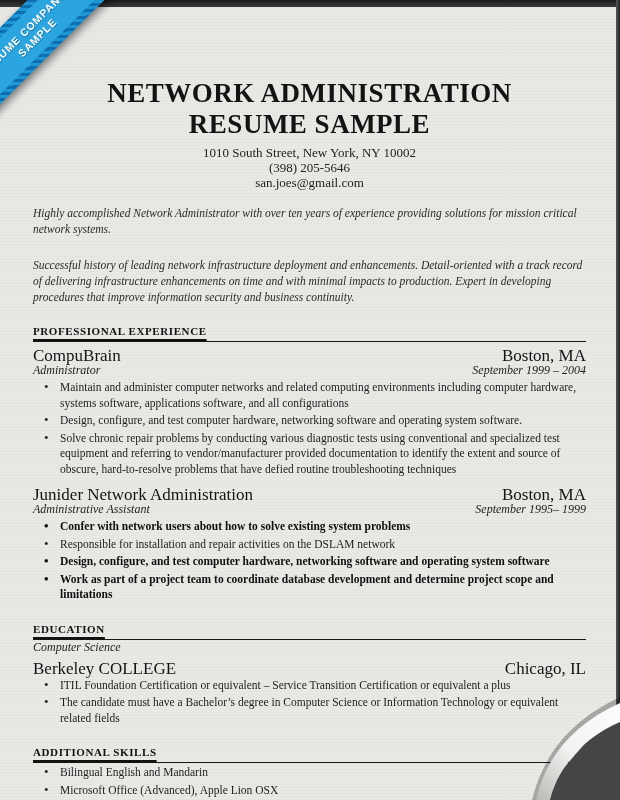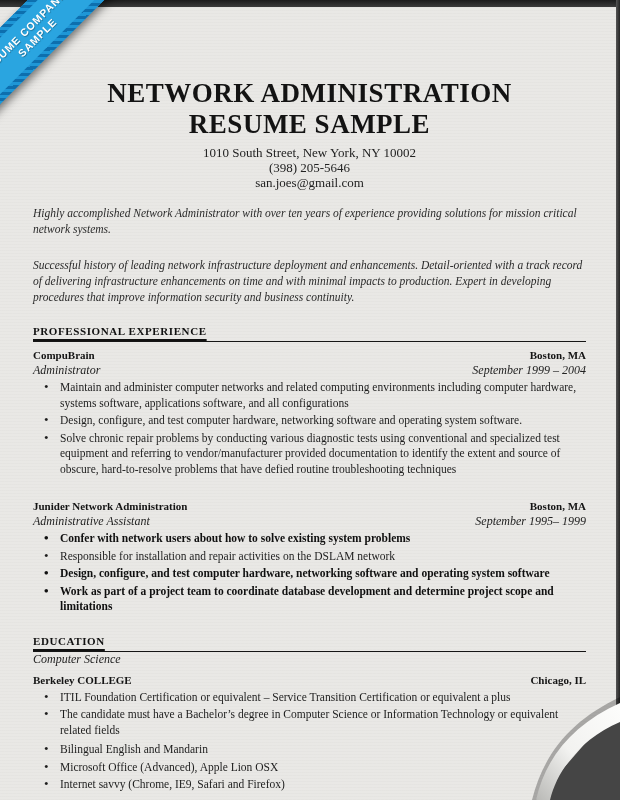--- a/index.html
+++ b/index.html
@@ -45,29 +45,29 @@
   .summary + .summary { margin-top:20px; }
 
   .section-head { margin-top:16px; border-bottom:1.5px solid #151515; padding-bottom:2px; }
   .section-head span {
     font-size:11px; font-weight:bold; letter-spacing:0.6px; color:#111;
     text-decoration:underline; text-decoration-thickness:2px; text-underline-offset:3.5px;
   }
 
   .row { display:flex; justify-content:space-between; margin-top:6px; }
   .row.tight { margin-top:0; }
-  .co, .loc { font-weight:bold; font-size:11px; line-height:15px; color:#141414; }
+  .co, .loc { font-weight:normal; font-size:17px; line-height:15px; color:#141414; }
   .role, .dates { font-style:italic; font-size:12px; line-height:15px; color:#222;font-family:Liberation Serif, serif; }
 
   ul.bullets { list-style:none; margin-top:2px; margin-bottom:4px; }
   ul.bullets li { position:relative; padding-left:27px; font-size:11.5px; line-height:15.5px; margin-top:2px; color:#1d1d1d; }
   ul.bullets li .marker { position:absolute; left:11px; top:-1px; font-size:13px; }
   ul.bullets li.b { font-weight:bold; color:#101010; }
 
-  .job2 { margin-top:22px; }
+  .job2 { margin-top:10px; }
 
   
   .curl { position:absolute; right:0; bottom:0; width:130px; height:130px; z-index:5; }
 </style>
 </head>
 <body>
 
 <div class="page">
   <div class="edge-top"></div>
   <div class="edge-right"></div>
@@ -141,20 +141,23 @@
       <div class="row">
         <span class="co">Berkeley COLLEGE</span>
         <span class="loc">Chicago, IL</span>
       </div>
       <ul class="bullets">
           <li><span class="marker">•</span><span>ITIL Foundation Certification or equivalent – Service Transition Certification or equivalent a plus</span></li>
           <li><span class="marker">•</span><span>The candidate must have a Bachelor’s degree in Computer Science or Information Technology or equivalent related fields</span></li>
         </ul>
     </div>
 
+    <div class="section-head">
+      <span>ADDITIONAL SKILLS</span>
+    </div>
     <ul class="bullets">
         <li><span class="marker">•</span><span>Bilingual English and Mandarin</span></li>
         <li><span class="marker">•</span><span>Microsoft Office (Advanced), Apple Lion OSX</span></li>
         <li><span class="marker">•</span><span>Internet savvy (Chrome, IE9, Safari and Firefox)</span></li>
       </ul>
 
   </div>
 
   <svg class="curl" viewBox="0 0 130 130" aria-hidden="true">
     <defs>

